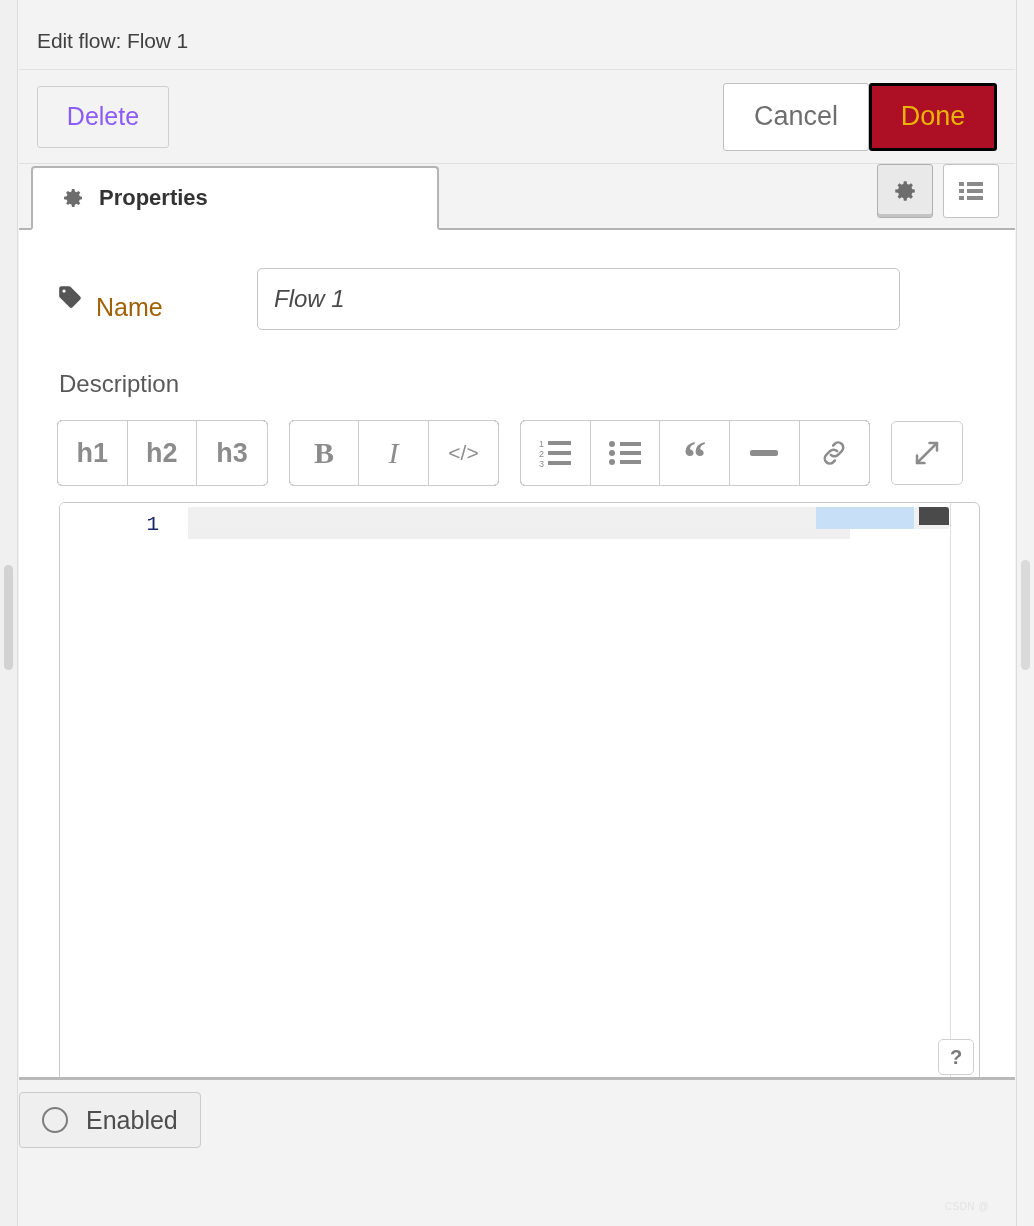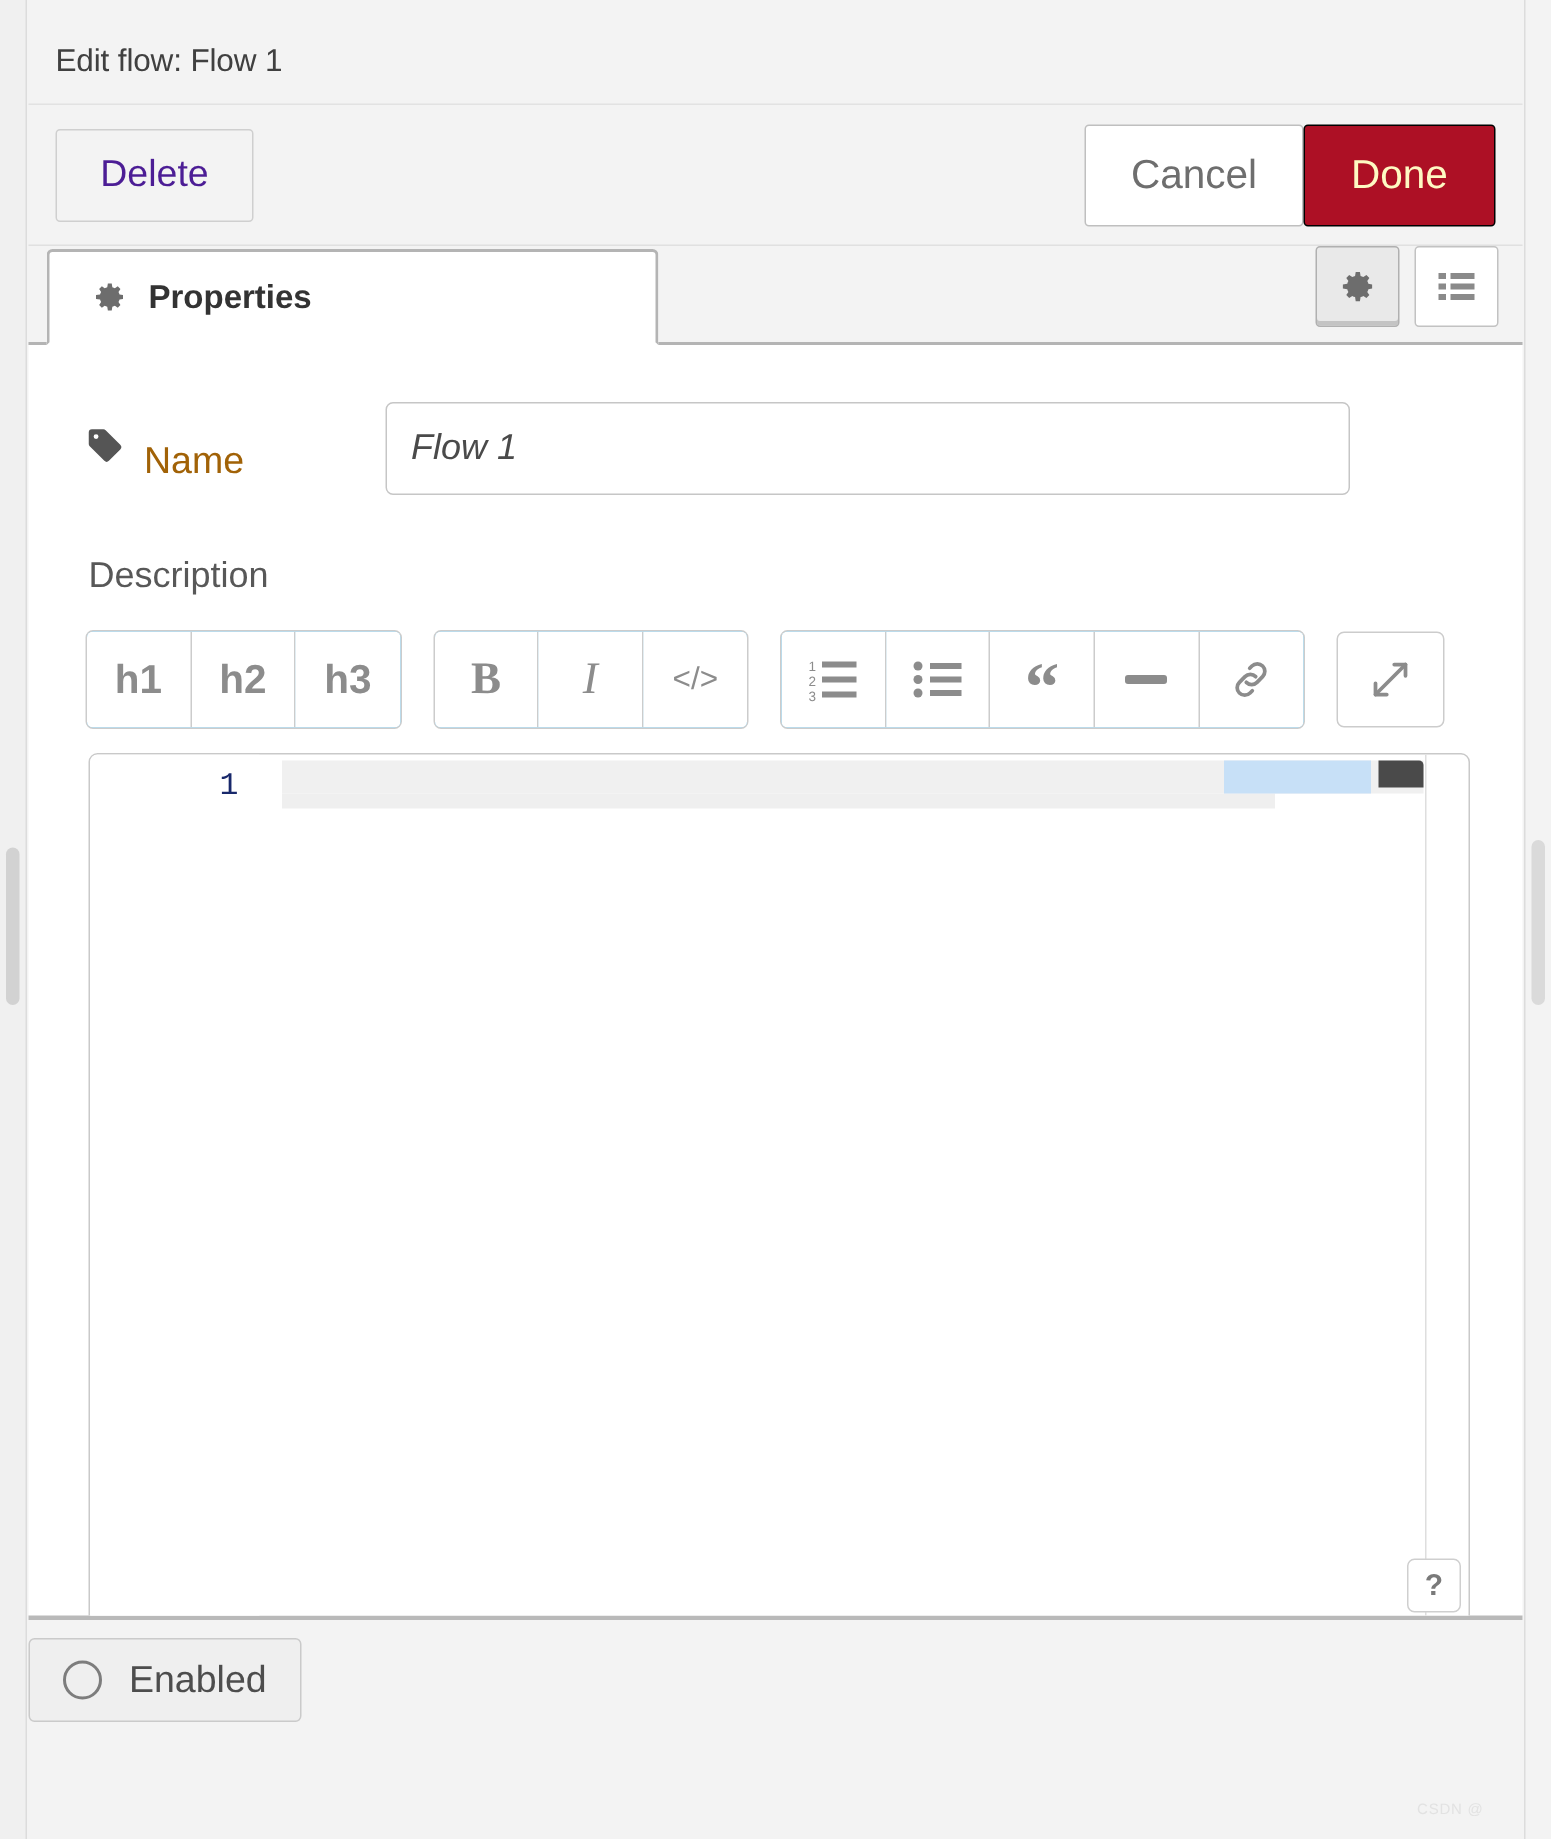--- a/index.html
+++ b/index.html
@@ -82,40 +82,40 @@
     border-radius: 3px;
     display: inline-flex;
     align-items: center;
     justify-content: center;
     user-select: none;
   }
   .btn-delete {
     width: 132px;
     height: 62px;
     font-size: 25px;
-    color: #4c1d95;
+    color: #8b5cf6;
     background: #f3f3f3;
     border: 1px solid #cfcfcf;
   }
   .spacer { flex: 1; }
   .btn-cancel {
     width: 146px;
     height: 68px;
     font-size: 27px;
     color: #6e6e6e;
     background: #ffffff;
     border: 1px solid #bfbfbf;
   }
   .btn-done {
     width: 128px;
     height: 68px;
     font-size: 27px;
-    color: #fef9c3;
+    color: #eab308;
     background: #ad1025;
-    border: 1px solid #000000;
+    border: 3px solid #000000;
   }
 
   
   .tabstrip {
     position: relative;
     height: 66px;
     background: #f3f3f3;
     display: flex;
     align-items: flex-end;
   }
@@ -224,21 +224,21 @@
     display: flex;
     align-items: center;
     padding: 22px 0 0 38px;
     gap: 21px;
   }
   .md-group {
     display: flex;
     border: 1px solid #cccccc;
     border-radius: 5px;
     overflow: hidden;
-    background: #7dd3fc;
+    background: #000000;
     justify-content: space-between;
   }
   .md-btn {
     width: 76px;
     height: 64px;
     display: flex;
     align-items: center;
     justify-content: center;
     background: #ffffff;
     border-right: 1px solid #cccccc;

